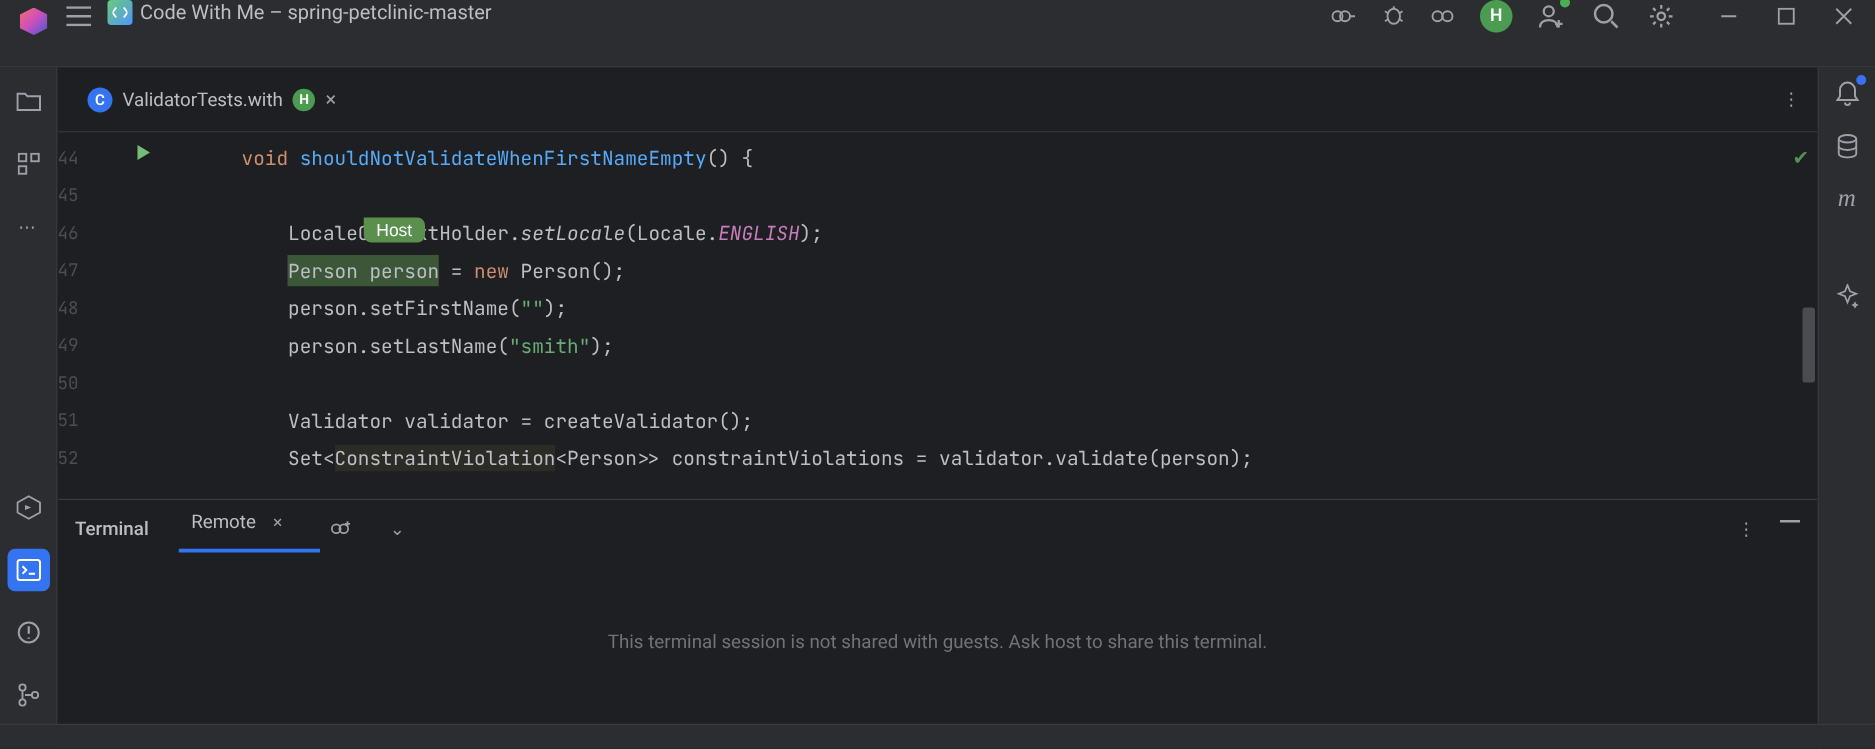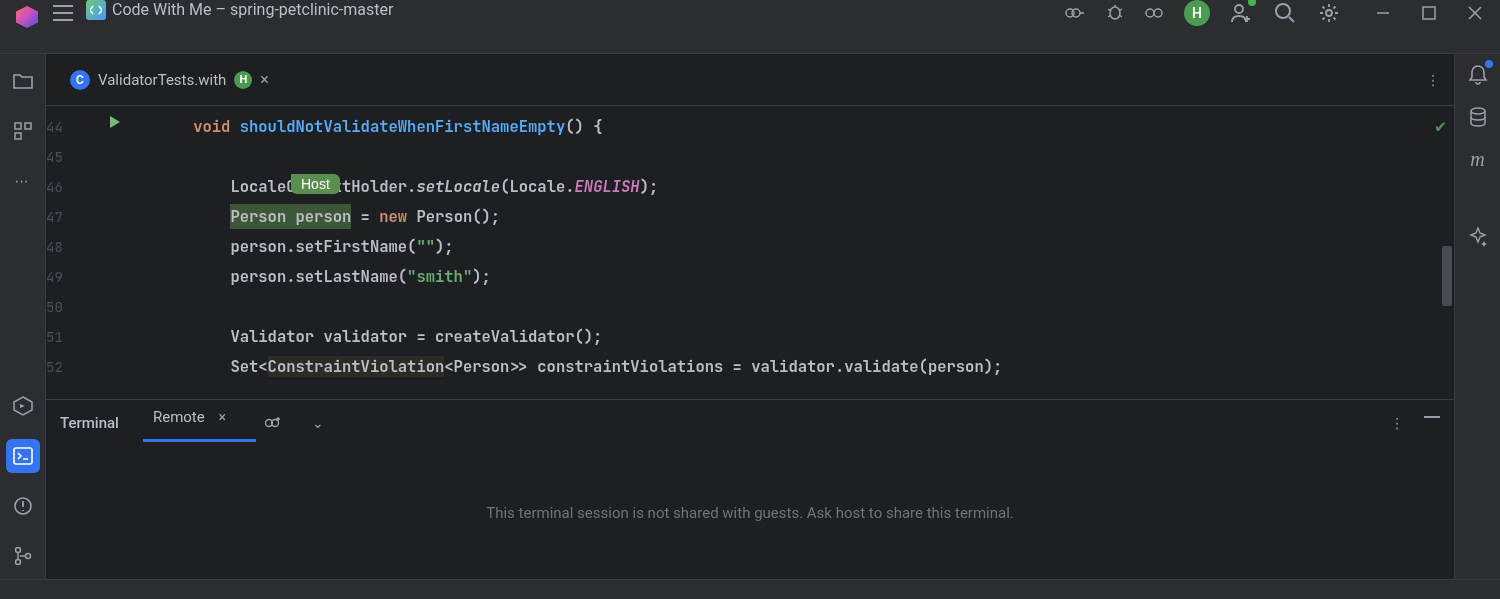--- a/index.html
+++ b/index.html
@@ -162,21 +162,21 @@
     border-left:10px solid #73BD79;
     border-top:6px solid transparent;
     border-bottom:6px solid transparent;
   }
   .code-area {
     position:absolute; left:110px; right:24px; top:0; bottom:0;
     padding-top:6px;
     white-space:pre;
     color: var(--text);
   }
-  .code-line { height:30px; line-height:30px;font-weight:bold; }
+  .code-line { height:30px; line-height:30px; }
   .kw { color: var(--keyword); }
   .mname { color: var(--method); }
   .fcall { font-style:italic; color: var(--text); }
   .cst { color: var(--const); font-style:italic;}
   .str { color: var(--string); }
   .sel {
     background: #214283; 
   }
   
   .sel { background: rgba(90,143,78,0.5); padding:2px 0; }

